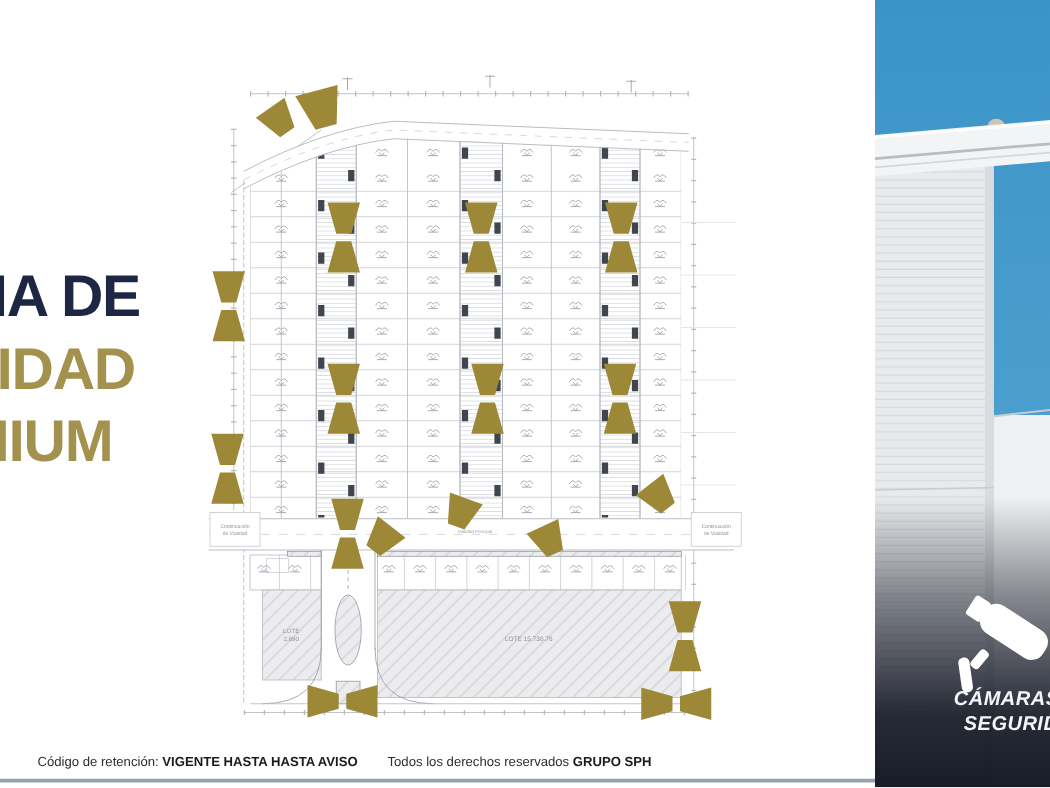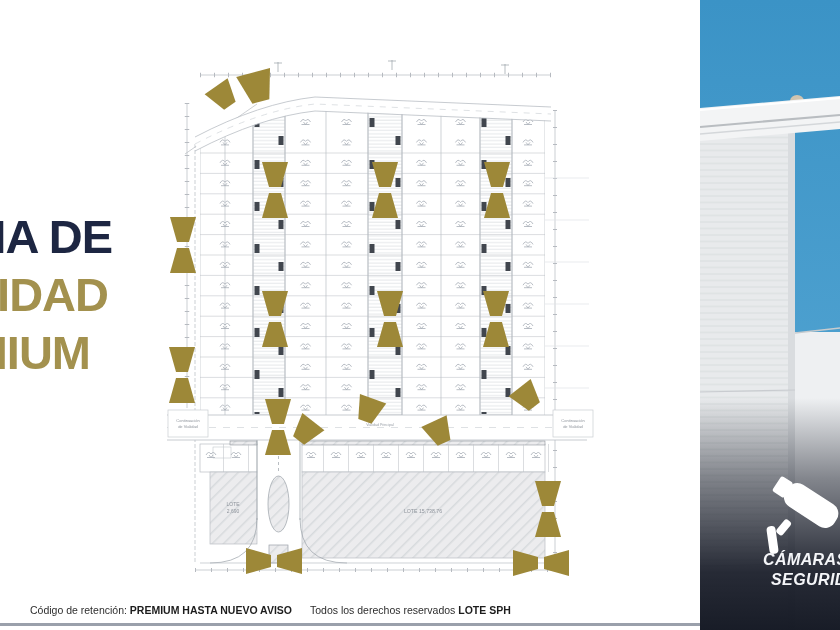--- a/index.html
+++ b/index.html
@@ -322,22 +322,22 @@
     <use href="#cone" transform="translate(92,29) rotate(-15) scale(1.25)"></use>
     <use href="#cone" transform="translate(204,352) rotate(20)"></use>
     <use href="#cone" transform="translate(141,373) rotate(38)"></use>
     <use href="#cone" transform="translate(274,374) rotate(-25)"></use>
     <use href="#cone" transform="translate(362,339) rotate(-38)"></use>
   </g>
 </svg>
 </div>
 
 <div class="footer">
-  <div class="fleft"><span>Código de retención: </span><b>PREMIUM  HASTA NUEVO AVISO</b></div>
-  <div class="fright"><span>Todos los derechos reservados </span><b>LOTE SPH</b></div>
+  <div class="fleft"><span>Código de retención: </span><b>VIGENTE  HASTA HASTA AVISO</b></div>
+  <div class="fright"><span>Todos los derechos reservados </span><b>GRUPO SPH</b></div>
 </div>
 <div class="bottom-rule"></div>
 
 <div class="photo">
   <svg width="140" height="630" viewBox="0 0 140 630" xmlns="http://www.w3.org/2000/svg">
     <defs>
       <linearGradient id="sky" x1="0" y1="0" x2="0" y2="1">
         <stop offset="0" stop-color="#3b93c6"></stop>
           <stop offset="1" stop-color="#5aaad6"></stop>
       </linearGradient>

